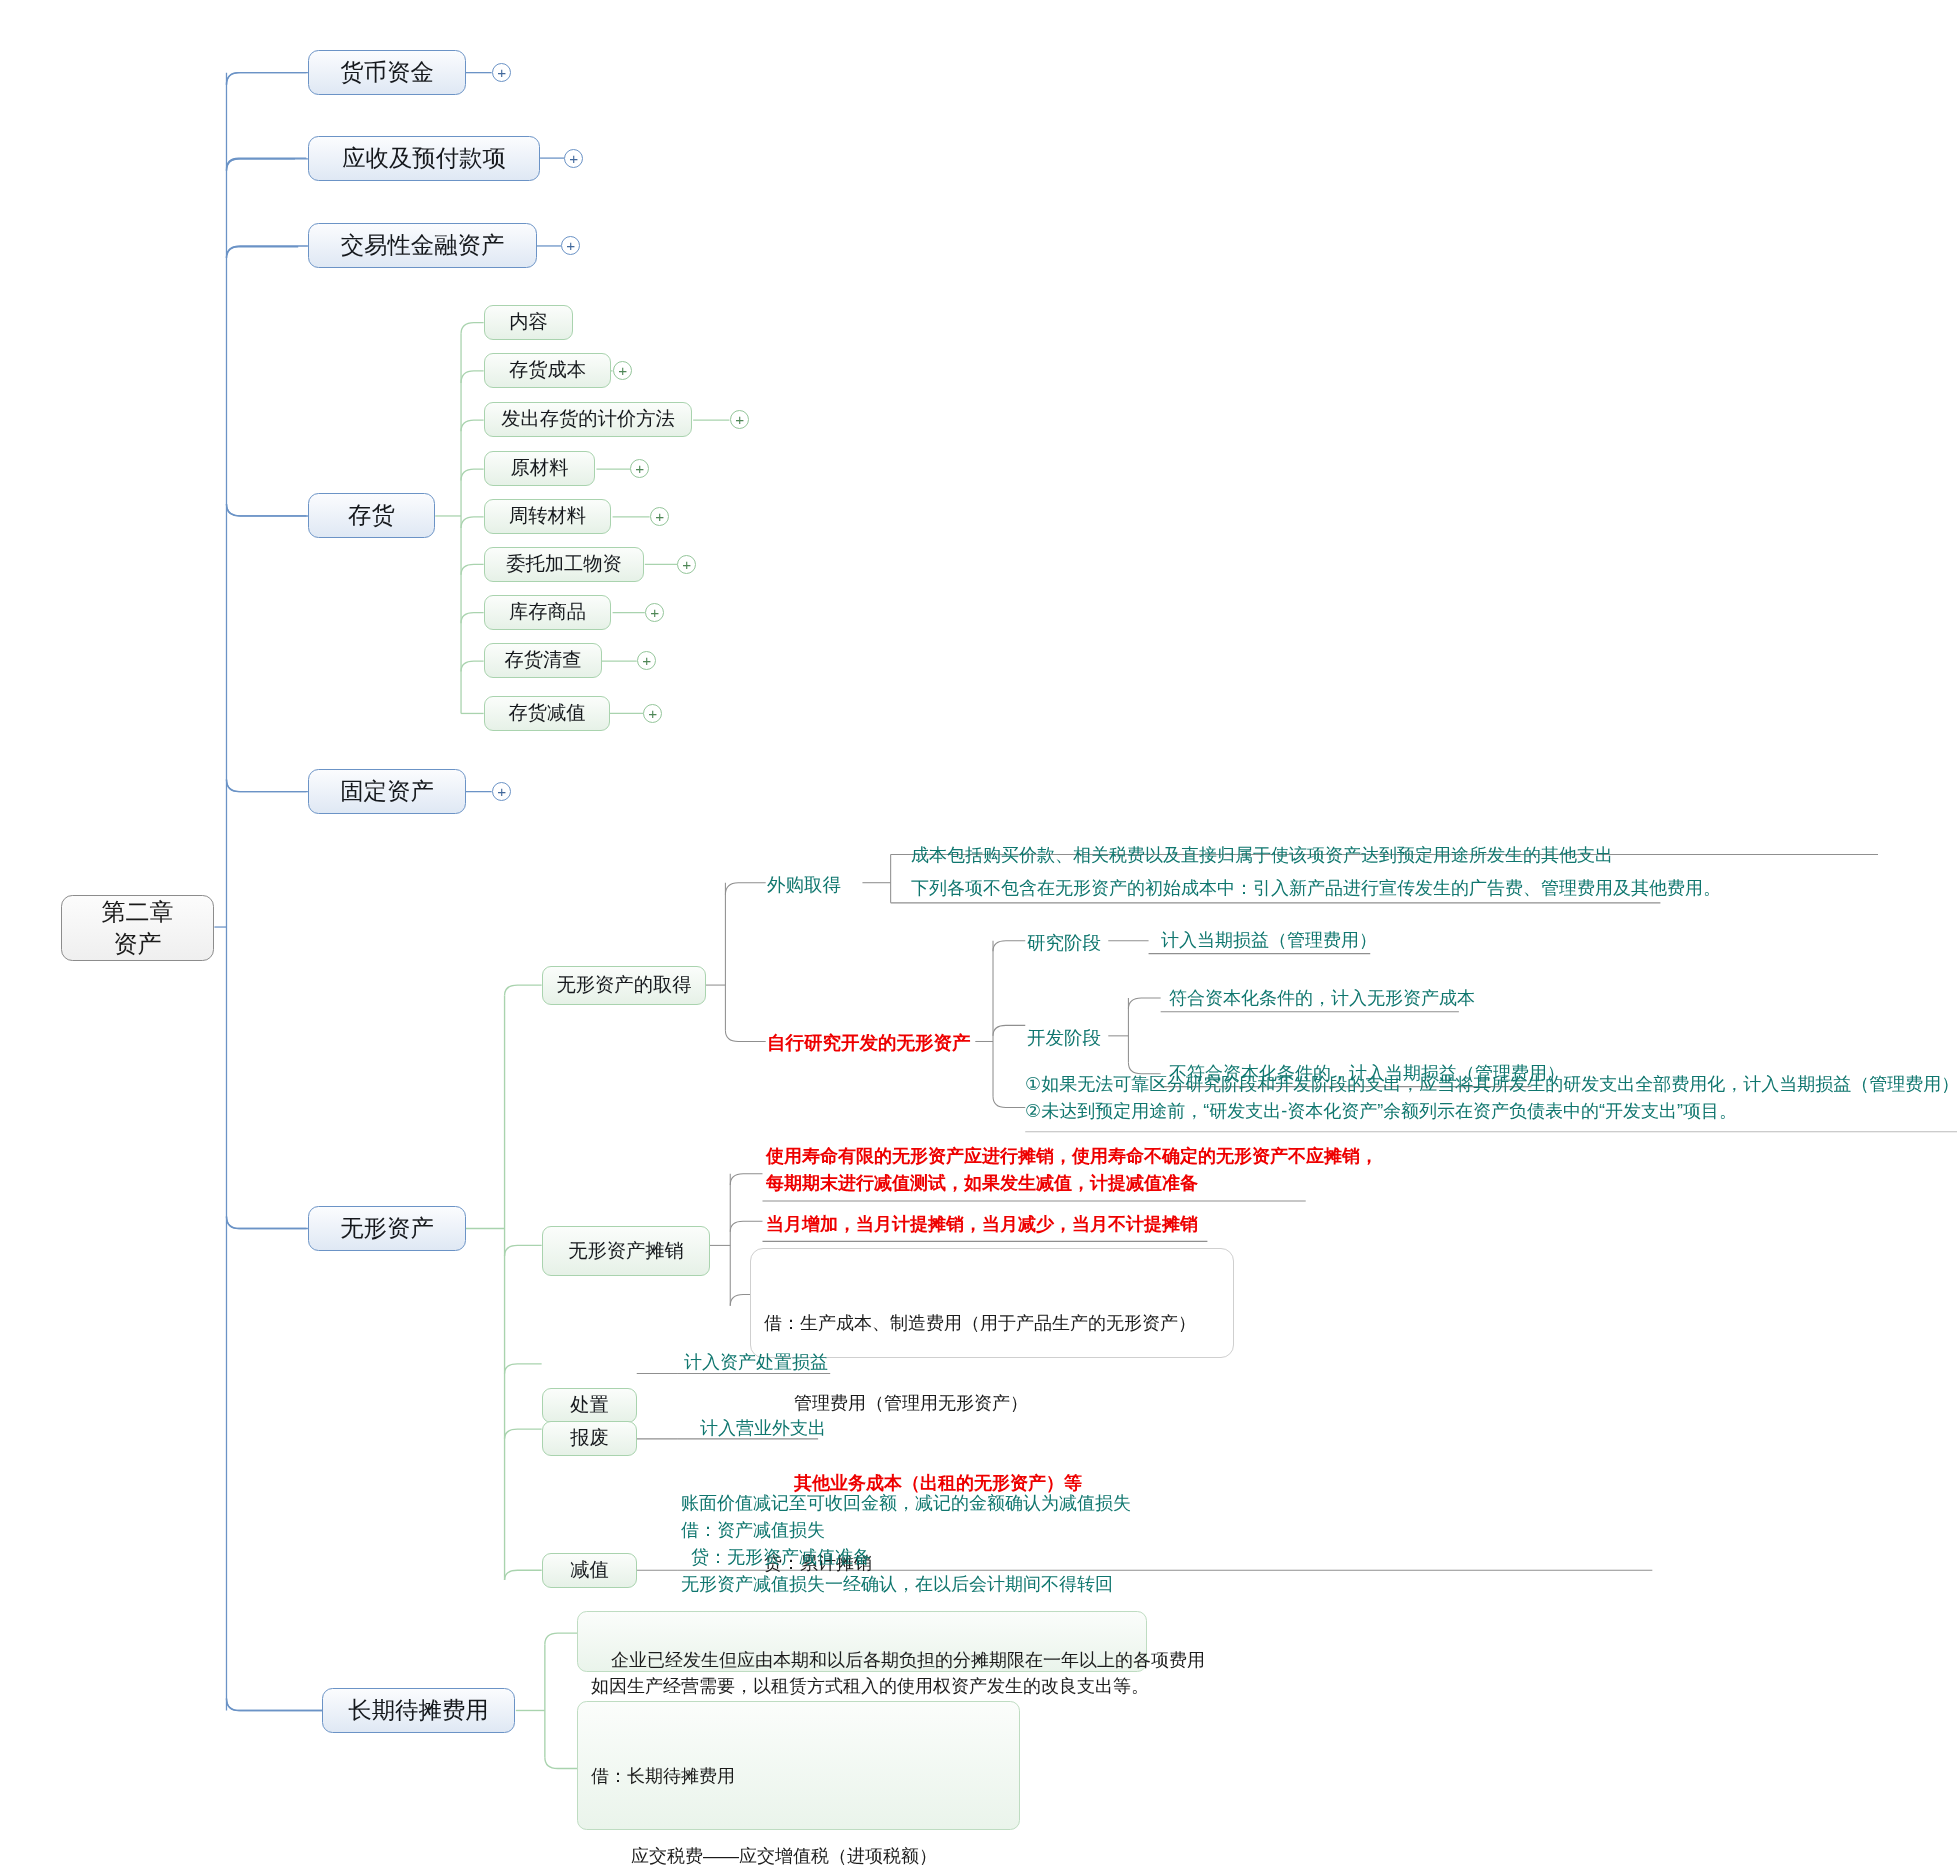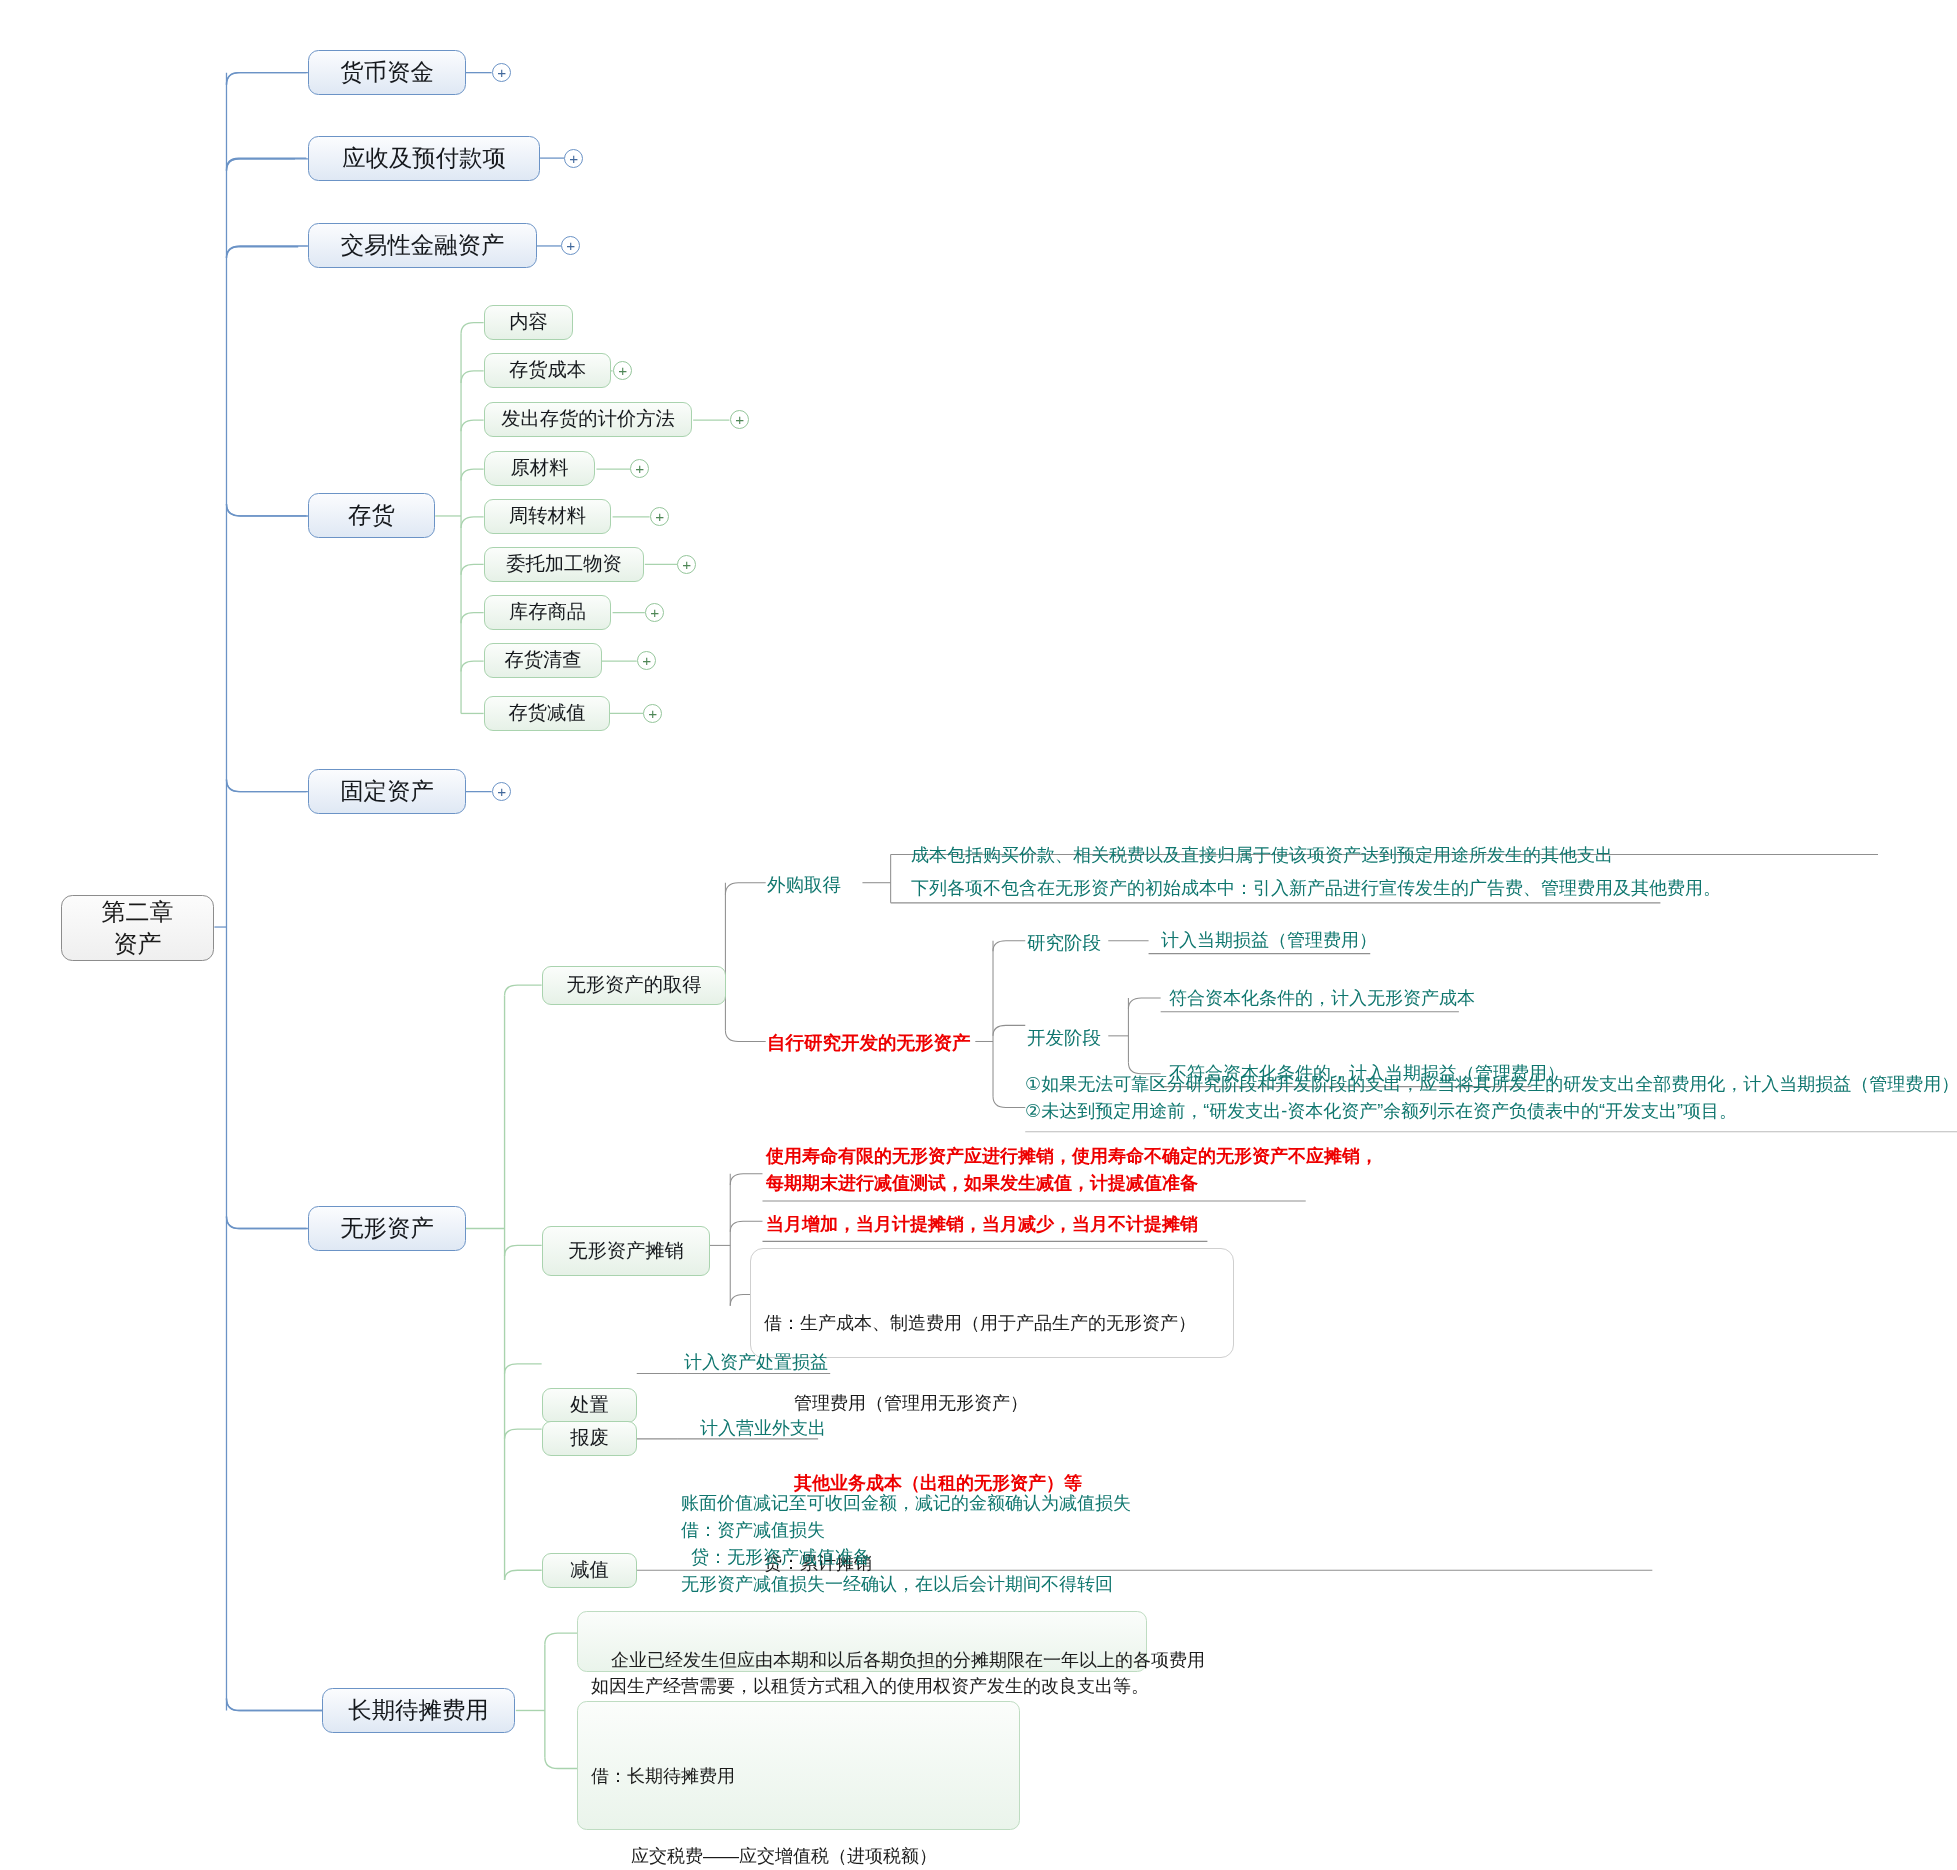--- a/index.html
+++ b/index.html
@@ -296,21 +296,21 @@
       <span>+</span>
     </div>
 
   <div class="node green" style="left:484px;top:402px;width:208px;height:35px;">
     <span>发出存货的计价方法</span>
   </div>
   <div class="plus g" style="left:730px;top:410px;">
       <span>+</span>
     </div>
 
-  <div class="node green" style="left:484px;top:451px;width:111px;height:35px;border-radius:12px;">
+  <div class="node green" style="left:484px;top:451px;width:111px;height:35px;">
     <span>原材料</span>
   </div>
   <div class="plus g" style="left:630px;top:459px;">
       <span>+</span>
     </div>
 
   <div class="node green" style="left:484px;top:499px;width:127px;height:35px;">
     <span>周转材料</span>
   </div>
   <div class="plus g" style="left:650px;top:507px;">
@@ -338,21 +338,21 @@
       <span>+</span>
     </div>
 
   <div class="node green" style="left:484px;top:696px;width:126px;height:35px;">
     <span>存货减值</span>
   </div>
   <div class="plus g" style="left:643px;top:704px;">
       <span>+</span>
     </div>
 
-  <div class="node green" style="left:542px;top:966px;width:184px;height:39px;">
+  <div class="node green" style="left:542px;top:966px;width:164px;height:39px;">
     <span>无形资产的取得</span>
   </div>
 
   <div class="node green" style="left:542px;top:1226px;width:168px;height:50px;">
     <span>无形资产摊销</span>
   </div>
 
   <div class="node green" style="left:542px;top:1356px;width:95px;height:35px;margin-top:32px;">
     <span>处置</span>
   </div>

